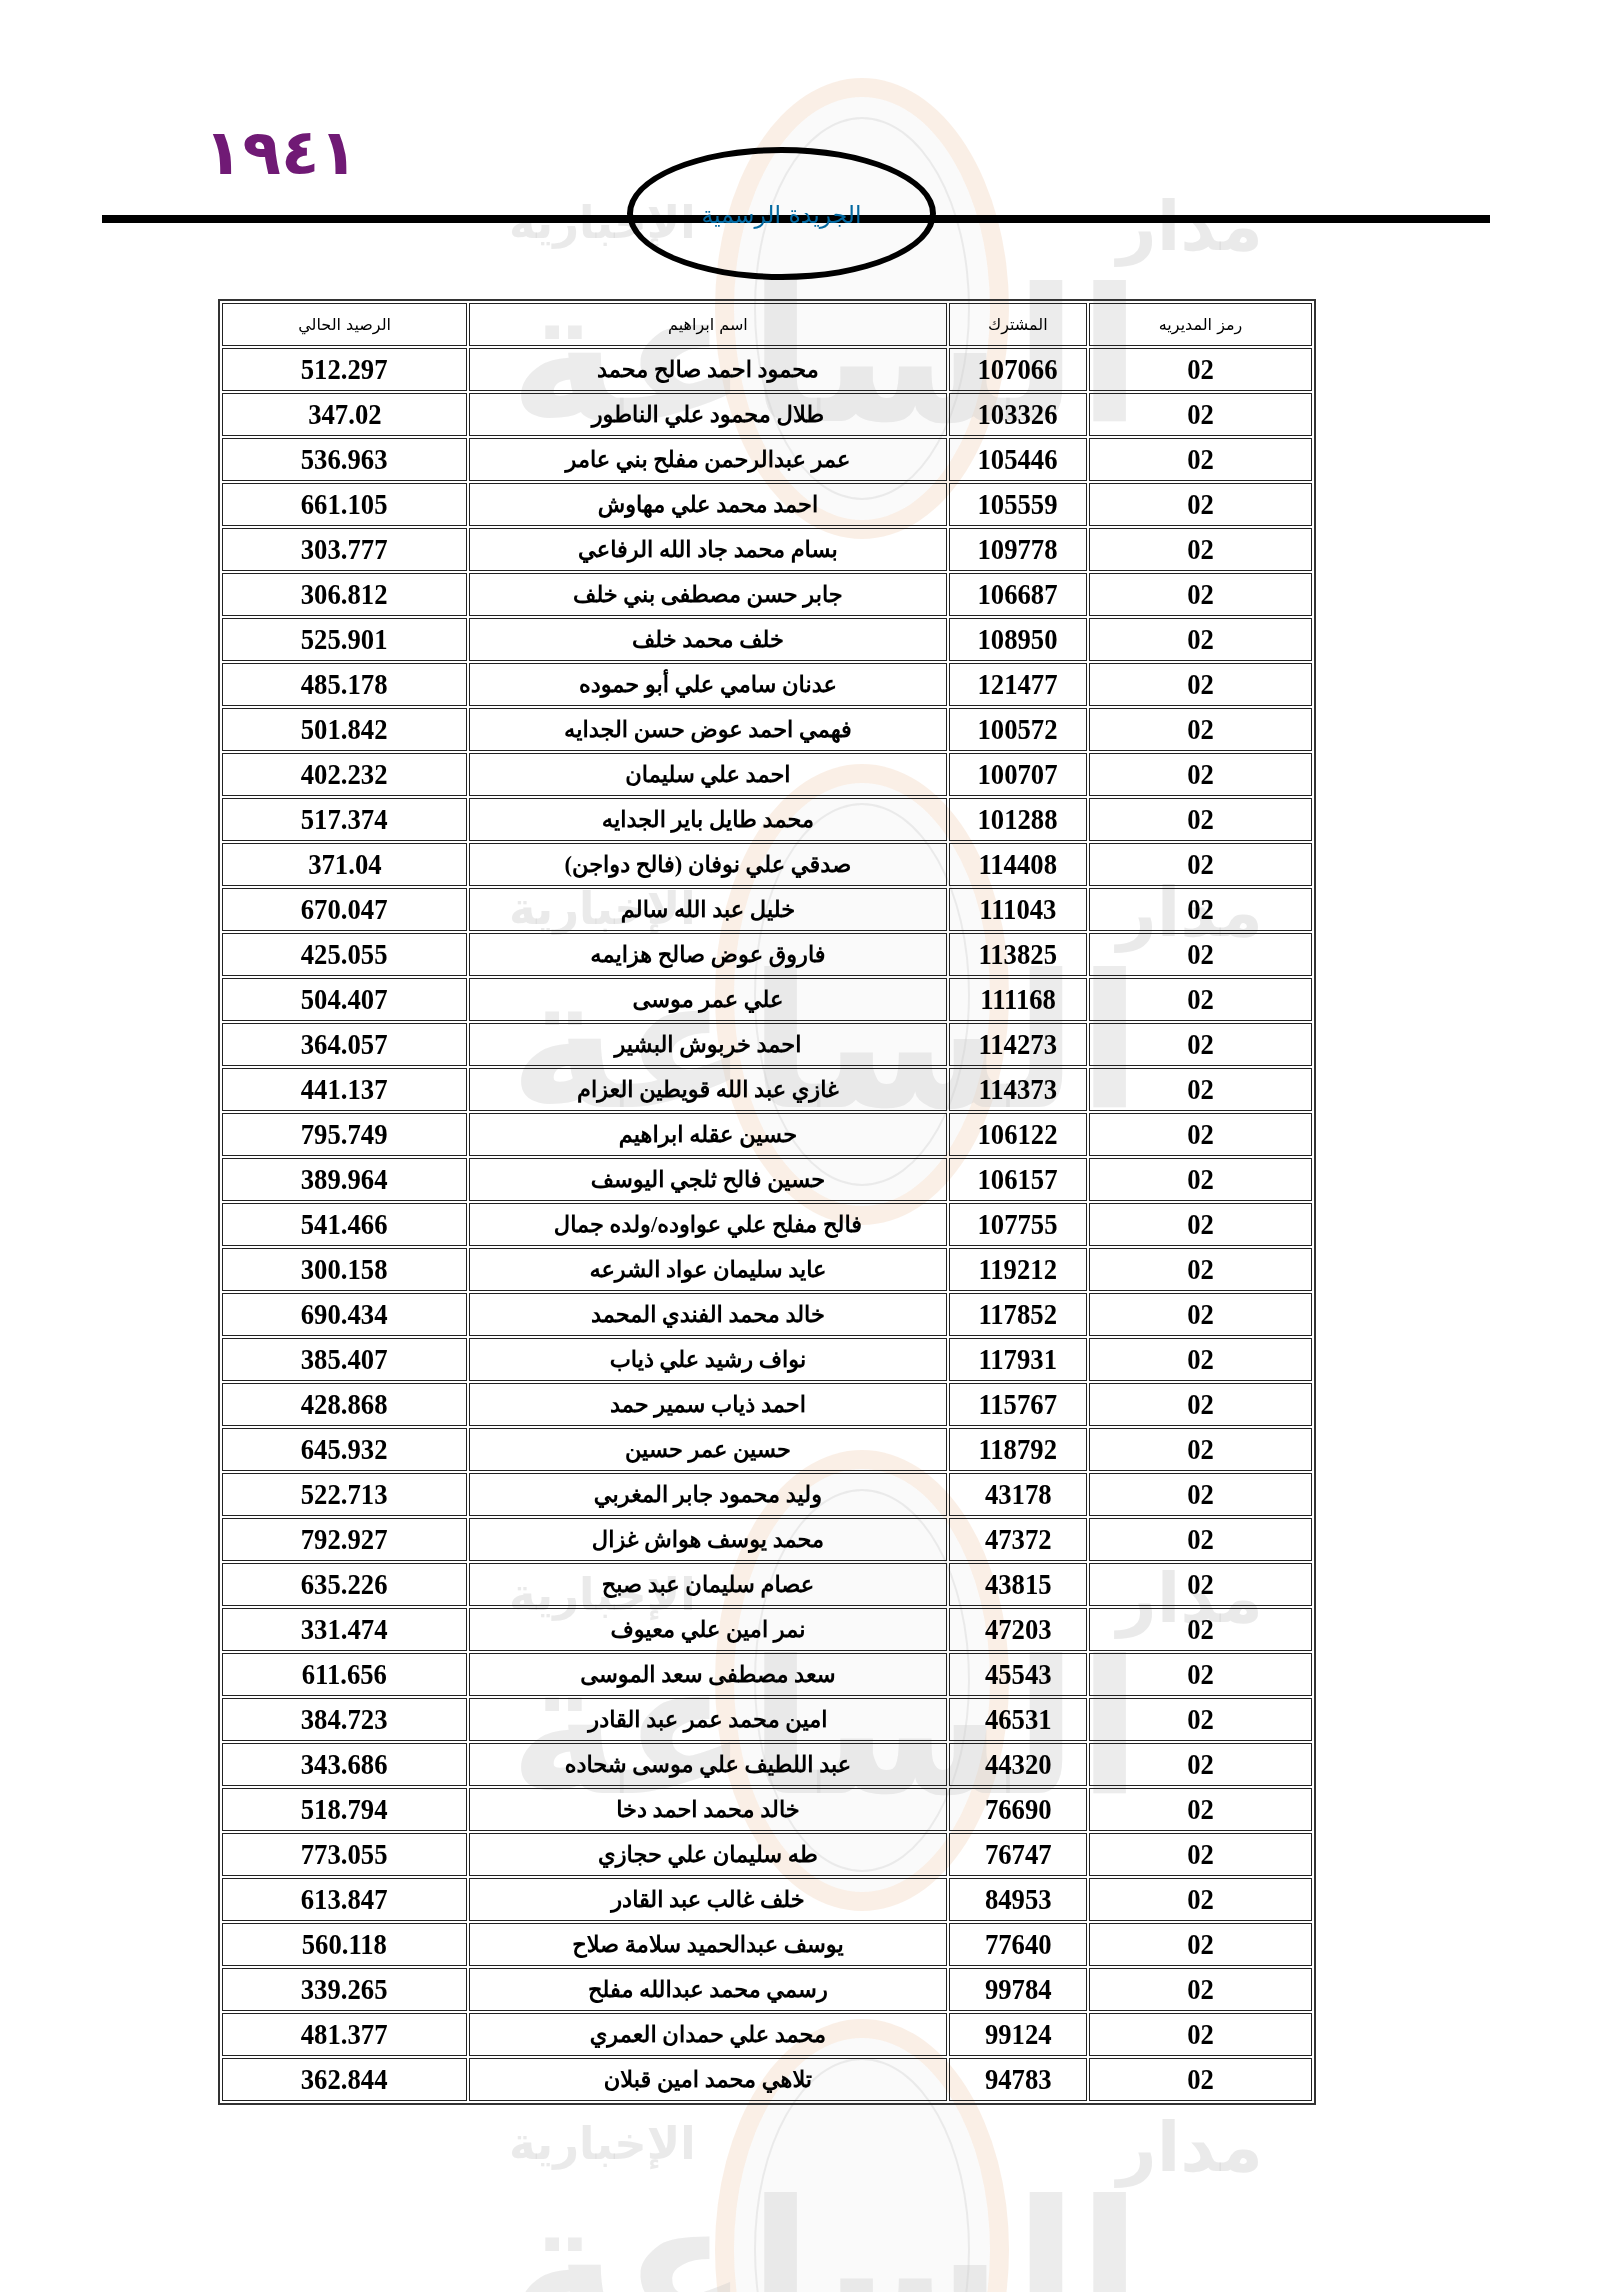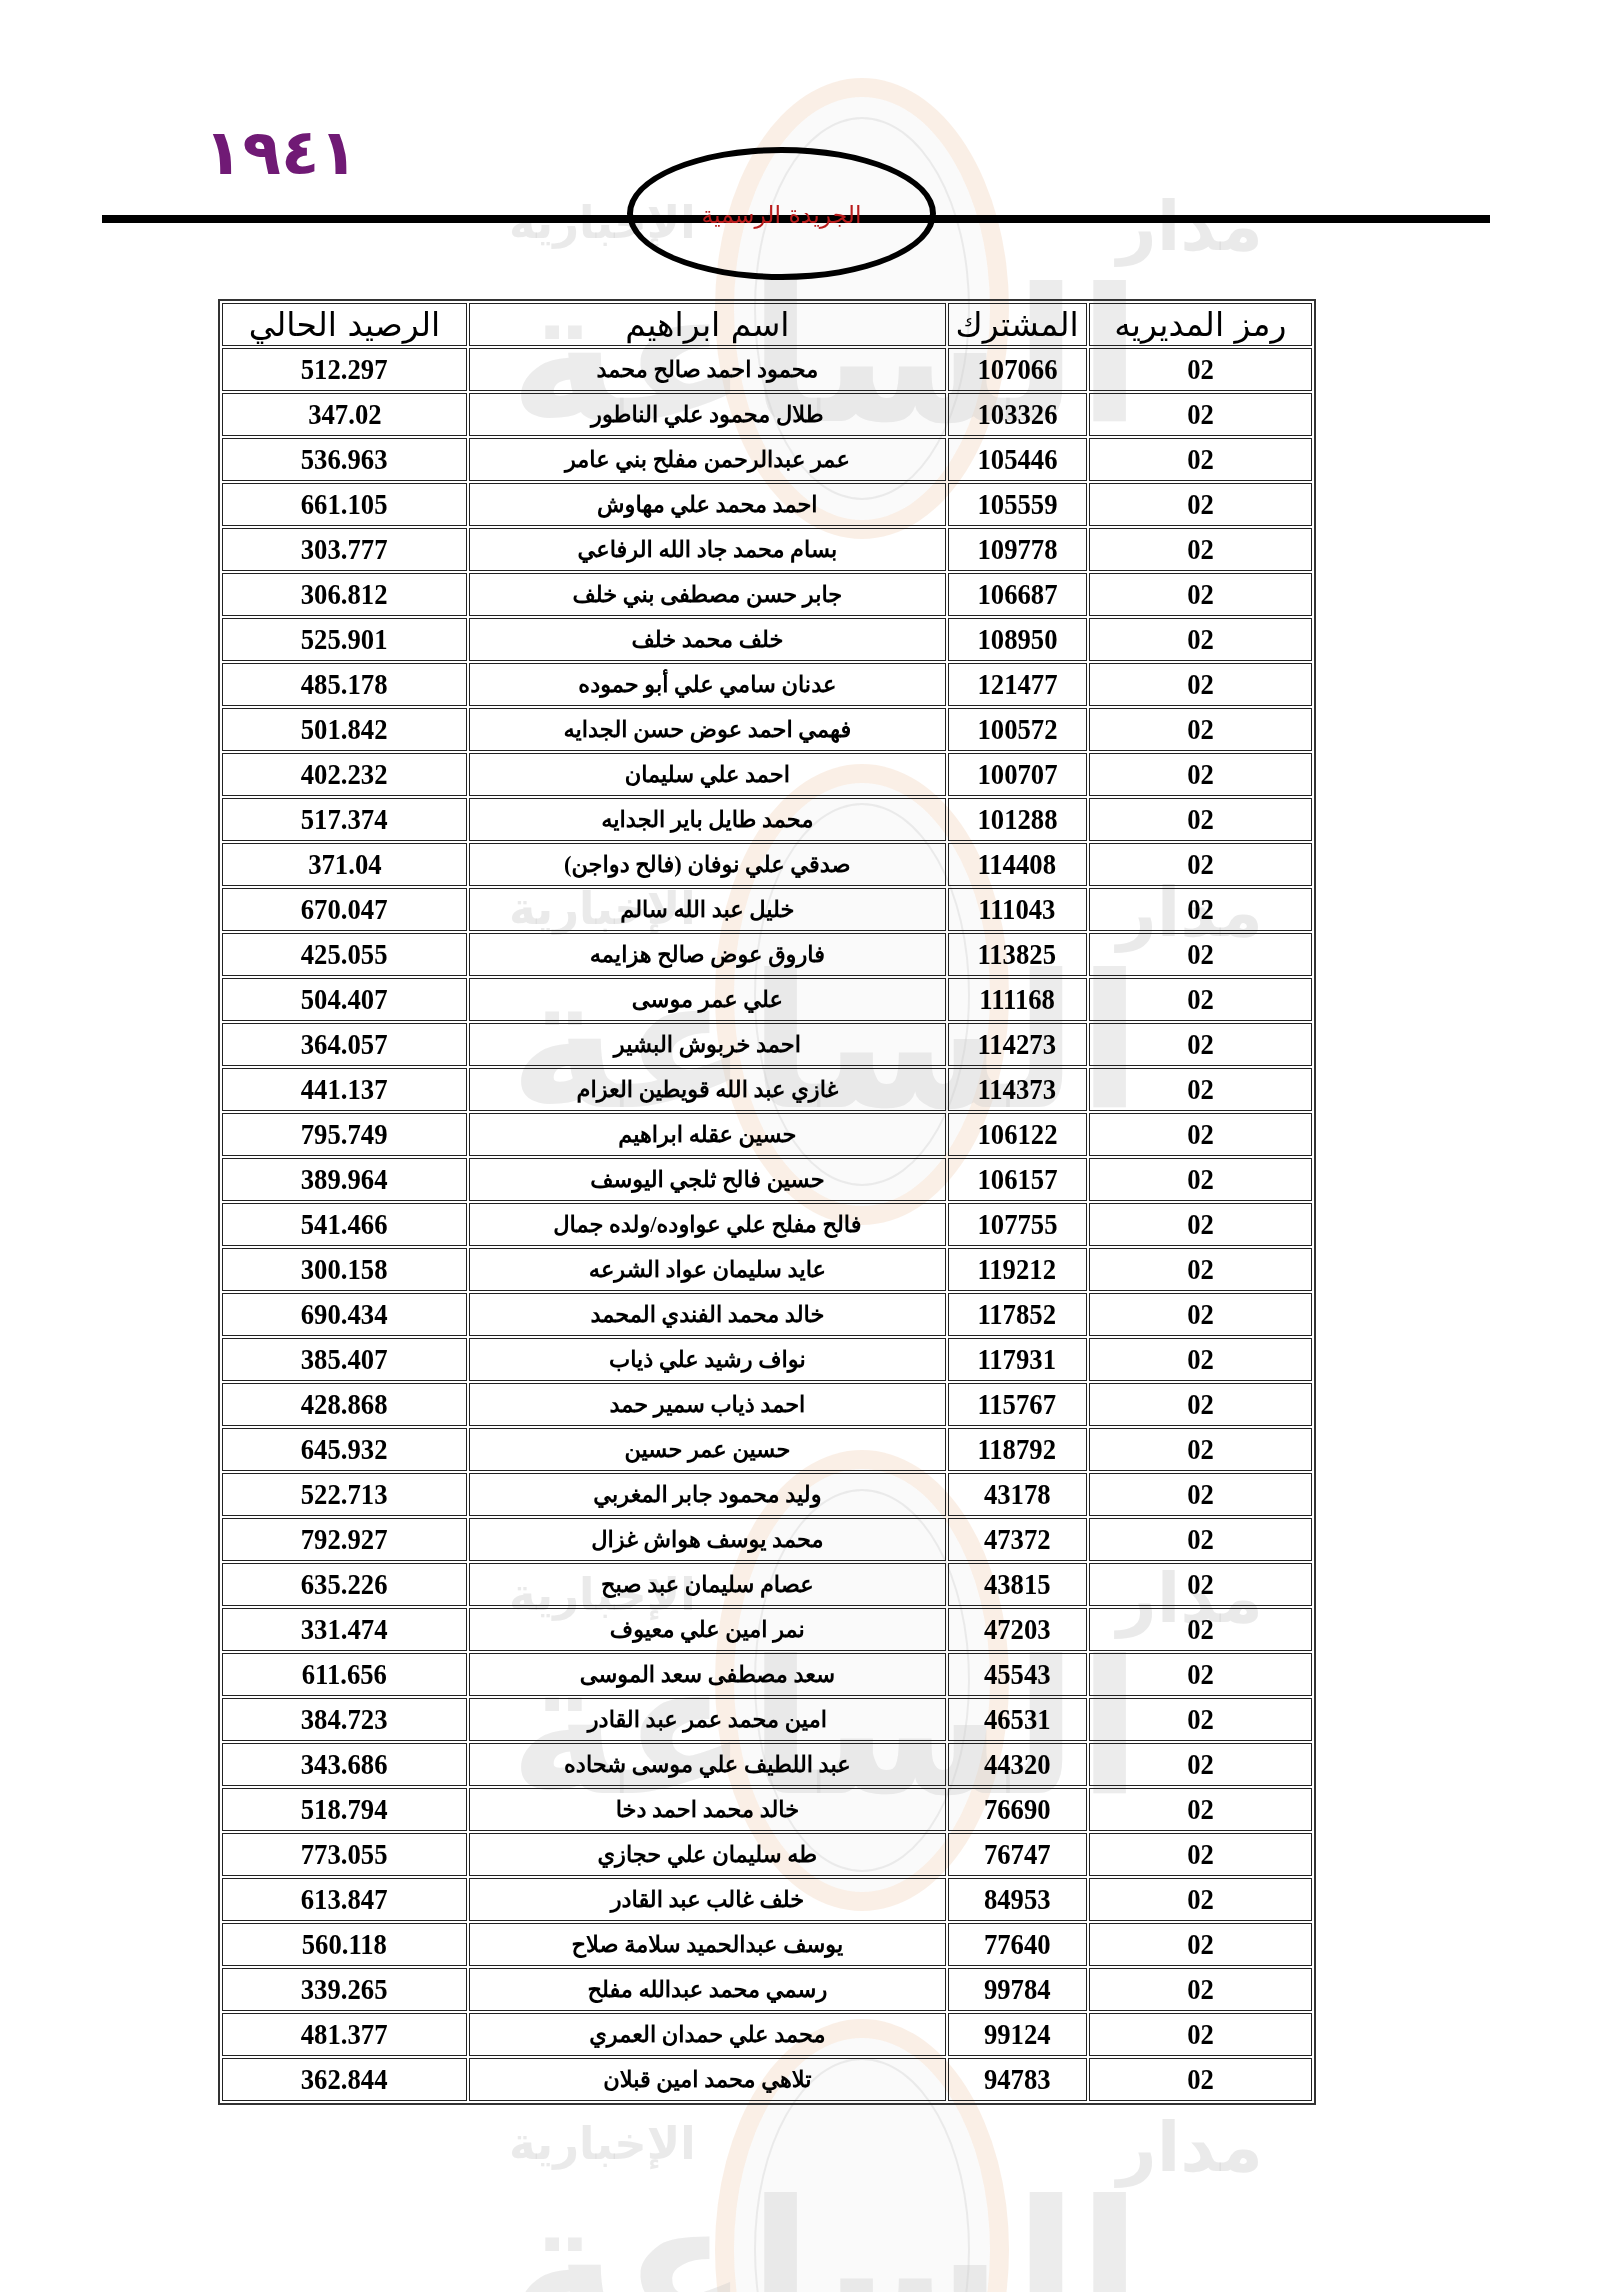--- a/index.html
+++ b/index.html
@@ -97,21 +97,21 @@
       background: transparent;
       z-index: 2;
       display: flex;
       align-items: center;
       justify-content: center;
     }
     .masthead-title {
       font-family: "DejaVu Sans", sans-serif;
       font-size: 23.5px;
       font-weight: normal;
-      color: #b91c1c;
+      color: #0369a1;
       direction: rtl;
       margin-top: 2px;
     }
 
     
     .table-wrap {
       position: absolute;
       left: 218px;
       top: 299px;
       width: 1098px;
@@ -128,21 +128,21 @@
     table.ledger th, table.ledger td {
       border: 1.5px solid #222;
       text-align: center;
       padding: 0;
       height: 41px;
       color: #000;
     }
     table.ledger th {
       font-family: "DejaVu Sans", sans-serif;
       font-weight: normal;
-      font-size: 33px;
+      font-size: 16px;
     }
     table.ledger td {
       font-family: "Liberation Serif", serif;
       font-weight: bold;
       font-size: 29px;
       transform-origin: center;
     }
     td.name-cell {
       font-family: Liberation Mono, monospace;
       font-size: 22.5px !important;

